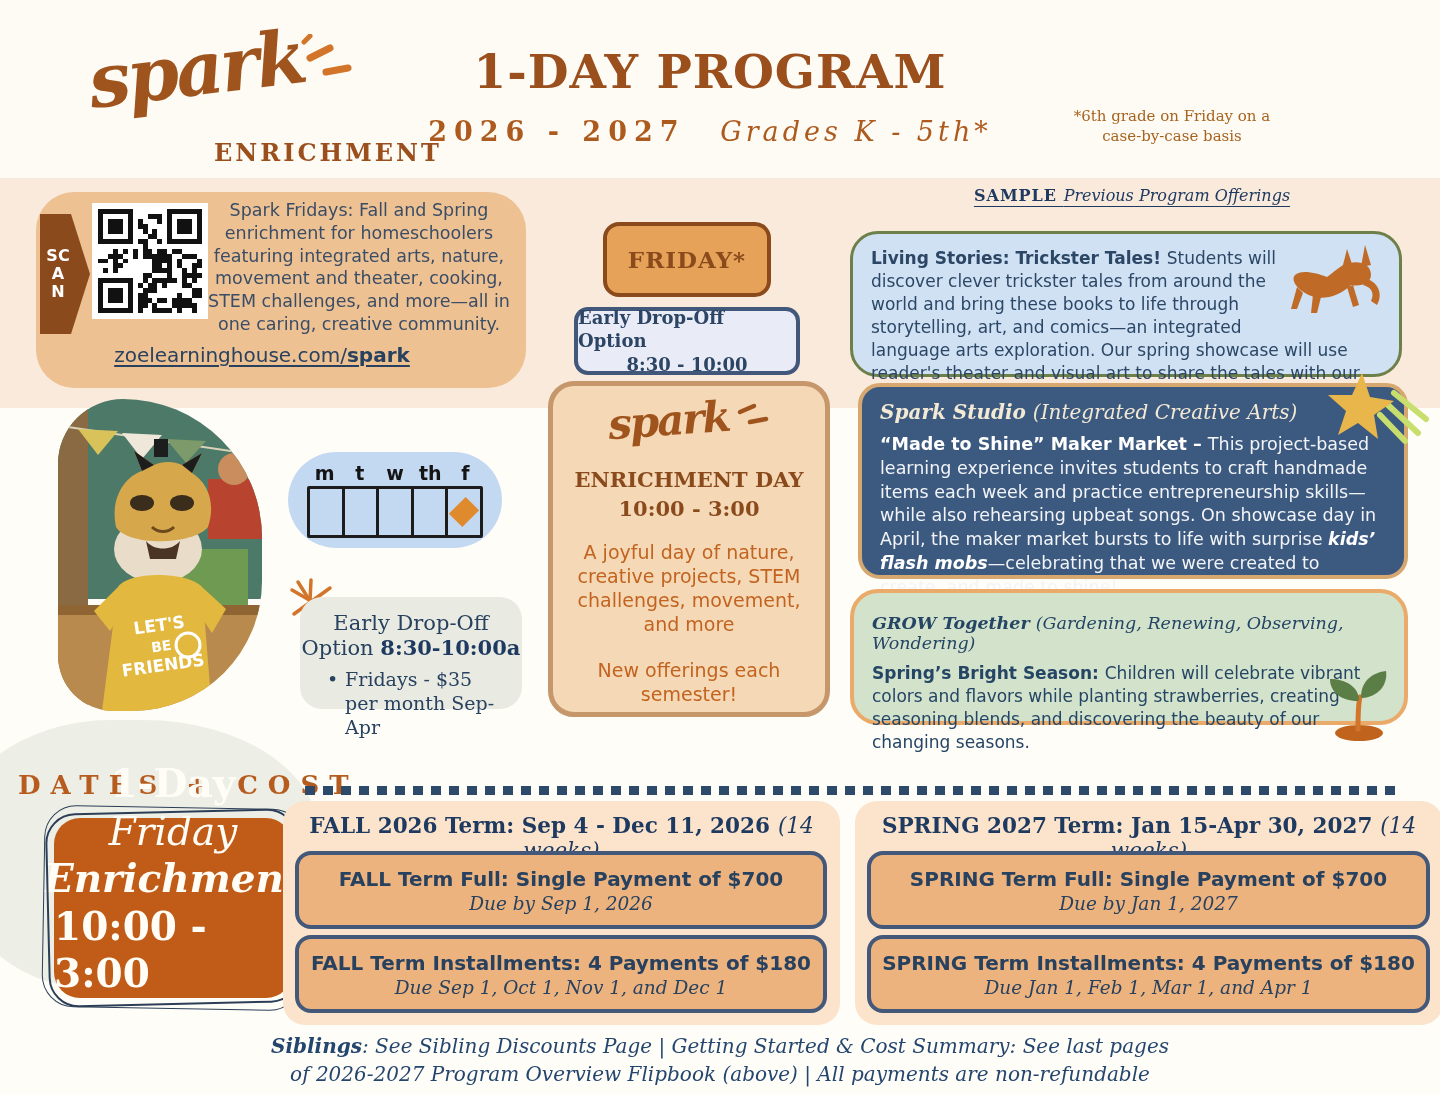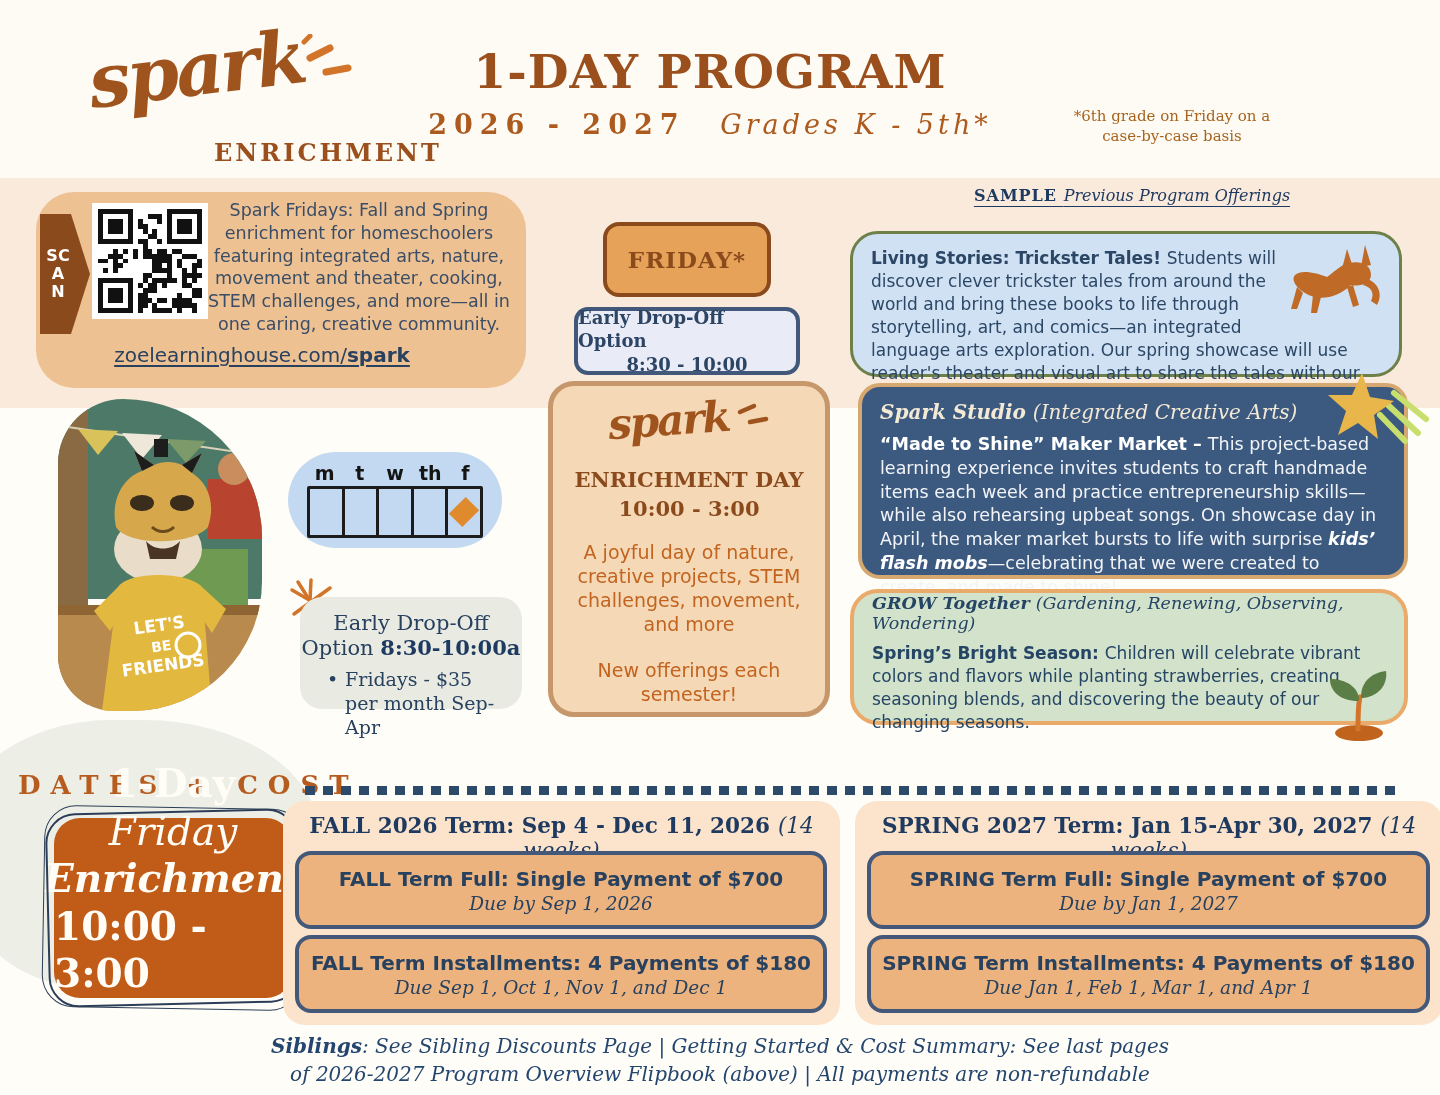--- a/index.html
+++ b/index.html
@@ -10,21 +10,21 @@
 
   
   #top-cream{left:0;top:0;width:1440px;height:178px;background:#fdfbf4;}
   #peach-band{left:0;top:178px;width:1440px;height:230px;background:#faeadc;}
 
   #logo-script{left:88px;top:26px;font-family:"DejaVu Serif",serif;font-style:italic;font-weight:bold;
     font-size:74px;color:#a0541d;transform:rotate(-7deg);letter-spacing:-3px;}
   #logo-sub{left:214px;top:138px;font-weight:bold;font-size:24px;letter-spacing:3px;color:#9a4f1d;}
   #header-center{left:420px;top:44px;width:580px;text-align:center;color:#9a4f1d;}
   #main-title{font-size:47px;font-weight:bold;letter-spacing:1px;}
-  #subtitle-row{margin-top:10px;font-size:27px;color:#ad5a1e;}
+  #subtitle-row{margin-top:17px;font-size:27px;color:#ad5a1e;}
   #subtitle-year{font-weight:bold;letter-spacing:7px;}
   #subtitle-grades{font-style:italic;letter-spacing:4px;margin-left:26px;}
   #footnote{left:1072px;top:106px;width:200px;text-align:center;font-size:15px;line-height:1.35;color:#a8631f;}
 
   
   #qr-card{left:36px;top:192px;width:490px;height:196px;background:#eec193;border-radius:38px;}
   #scan-arrow{left:40px;top:214px;width:50px;height:120px;background:#8a4a1c;
     clip-path:polygon(0 0,62% 0,100% 50%,62% 100%,0 100%);display:flex;align-items:center;}
   #scan-label{width:24px;margin-left:6px;color:#fff;font-weight:bold;font-size:16px;line-height:1.12;
     word-break:break-all;text-align:center;}
@@ -63,21 +63,21 @@
   #fox-float{float:right;width:100px;height:78px;margin:-4px -4px 4px 8px;}
   #card-studio{left:858px;top:383px;width:550px;height:196px;background:#3c5a80;border:4px solid #d6a76f;
     border-radius:22px;padding:13px 18px;color:#f2f4f7;}
   #studio-title{font-family:"DejaVu Serif",serif;font-style:italic;font-size:20px;color:#f3e9d4;width:430px;}
   #studio-title .b{font-weight:bold;}
   #studio-body{margin-top:9px;font-size:17.5px;line-height:1.36;width:505px;}
   #studio-body .b{font-weight:bold;color:#fff;}
   #studio-body .bi{font-weight:bold;font-style:italic;color:#fff;}
   #star-burst{left:448px;top:-16px;width:120px;height:100px;}
   #card-grow{left:850px;top:589px;width:558px;height:136px;background:#d2e2cb;border:4px solid #e9aa6a;
-    border-radius:28px;padding:0 18px;color:#254565;}
+    border-radius:28px;padding:20px 18px;color:#254565;}
   #grow-title{font-family:"DejaVu Serif",serif;font-style:italic;font-size:17.5px;}
   #grow-title .b{font-weight:bold;}
   #grow-body{margin-top:9px;font-size:17px;line-height:1.35;width:520px;}
   #grow-body .lead{font-weight:bold;}
   #sprout{right:8px;bottom:-20px;width:74px;height:84px;}
 
   
   #photo{left:58px;top:399px;width:204px;height:312px;border-radius:70px 150px 140px 60px;overflow:hidden;}
   #week-strip{left:288px;top:452px;width:214px;height:96px;background:#c3d9f1;border-radius:48px;
     display:flex;align-items:center;justify-content:center;}

